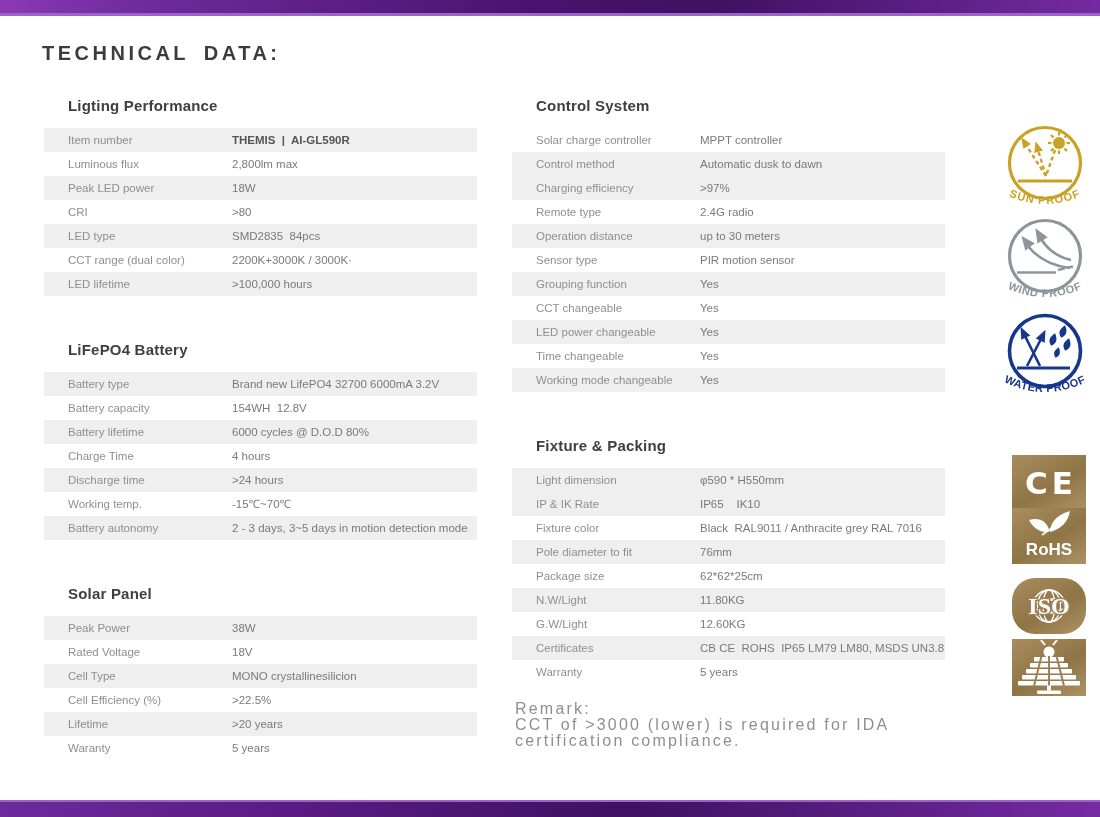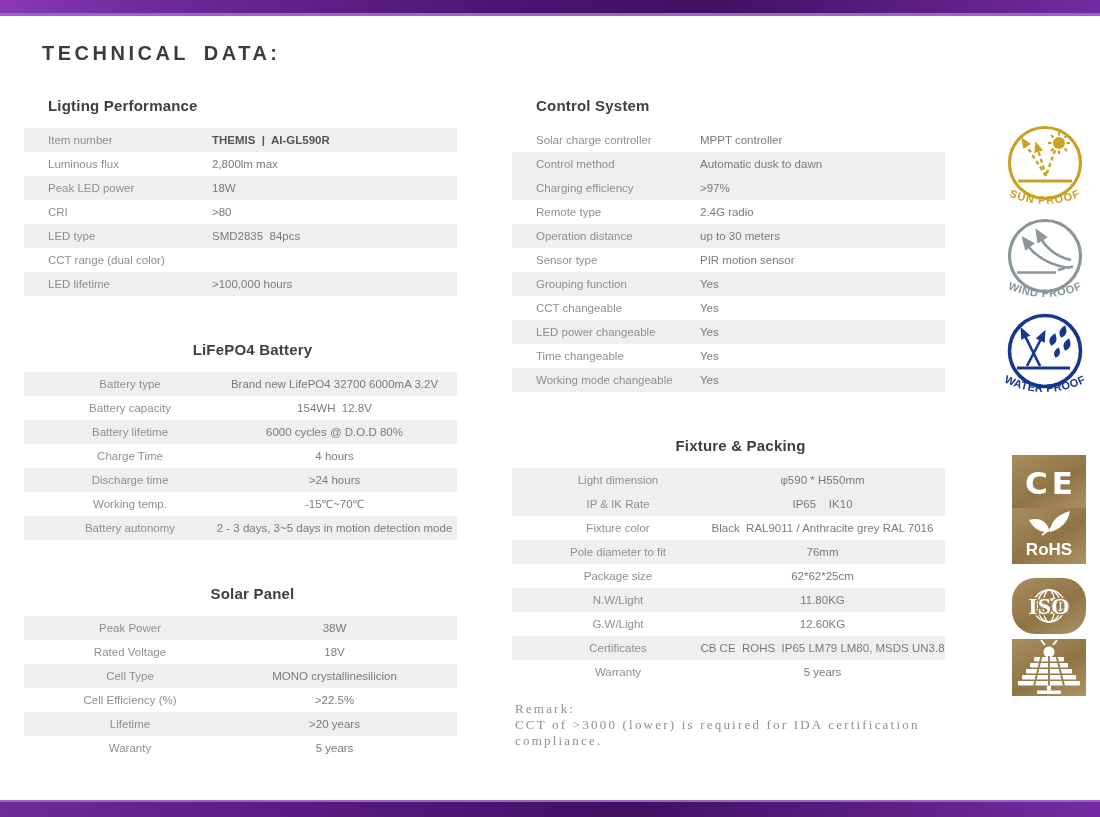--- a/index.html
+++ b/index.html
@@ -12,35 +12,35 @@
     background:linear-gradient(90deg,#8A39B5 0%,#702B9E 12%,#4A1470 45%,#3E1161 62%,#7A2DA8 100%);
     border-bottom:3px solid #9c64c9;}
   .bar-bottom{bottom:0;height:15px;
     background:linear-gradient(90deg,#6B2B99 0%,#5B1B85 25%,#3E1161 55%,#7A2DA8 100%);
     border-top:2px solid #9c64c9;}
 
   .page-title{position:absolute;left:42px;top:42px;font-size:20px;font-weight:700;
     letter-spacing:3.5px;word-spacing:6px;color:#3c3c3c;}
 
   .col{position:absolute;top:97px;width:433px;}
-  .col-left{left:24px;}
+  .col-left{left:44px;}
   .col-right{left:512px;}
   .section{margin:0;}
-  .section + .section{margin-top:45px;text-align:center;}
+  .section + .section{margin-top:45px;}
   .section-title{font-size:15px;font-weight:700;color:#3f3f3f;margin:0 0 14px 24px;letter-spacing:0.2px;}
 
   .spec-table{width:100%;}
   .trow{display:flex;height:24px;line-height:24px;font-size:11.5px;}
   .trow.striped{background:#efefef;}
   .tlabel{width:188px;padding-left:24px;box-sizing:border-box;color:#8f8f8f;white-space:pre;overflow:hidden;}
   .tvalue{flex:1;color:#7a7a7a;white-space:pre;overflow:hidden;}
   .tvalue.bold{font-weight:700;color:#555;}
 
-  .remark{margin-top:17px;margin-left:3px;font-size:13px;line-height:16px;
-    letter-spacing:2.2px;color:#8f8f8f;font-family:Liberation Serif, serif;}
+  .remark{margin-top:17px;margin-left:3px;font-size:16px;line-height:16px;
+    letter-spacing:2.2px;color:#8f8f8f;}
 
   
   .proof-icon{position:absolute;left:1000px;width:90px;height:96px;}
   .proof-sun{top:122px;} .proof-wind{top:215px;} .proof-water{top:310px;}
 
   .badge{position:absolute;left:1012px;width:74px;height:56px;
     background:linear-gradient(150deg,#a98d5e 0%,#8f7446 55%,#ad9265 100%);
     display:flex;align-items:center;justify-content:center;overflow:hidden;}
   .badge-ce{top:455px;} .badge-rohs{top:508px;} .badge-iso{top:578px;border-radius:23px;} .badge-solar{top:639px;height:57px;}
   .ce-text{color:#fff;font-family:"DejaVu Sans",sans-serif;font-weight:700;font-size:31px;letter-spacing:4px;padding-left:4px;}
@@ -74,20 +74,21 @@
           <div class="trow">
             <div class="tlabel">CRI</div>
             <div class="tvalue">&gt;80</div>
           </div>
           <div class="trow striped">
             <div class="tlabel">LED type</div>
             <div class="tvalue">SMD2835  84pcs</div>
           </div>
           <div class="trow">
             <div class="tlabel">CCT range (dual color)</div>
+            <div class="tvalue">2200K+3000K / 3000K·</div>
           </div>
           <div class="trow striped">
             <div class="tlabel">LED lifetime</div>
             <div class="tvalue">&gt;100,000 hours</div>
           </div>
         </div>
     </div>
     <div class="section">
       <h3 class="section-title">LiFePO4 Battery</h3>
       <div class="spec-table">

